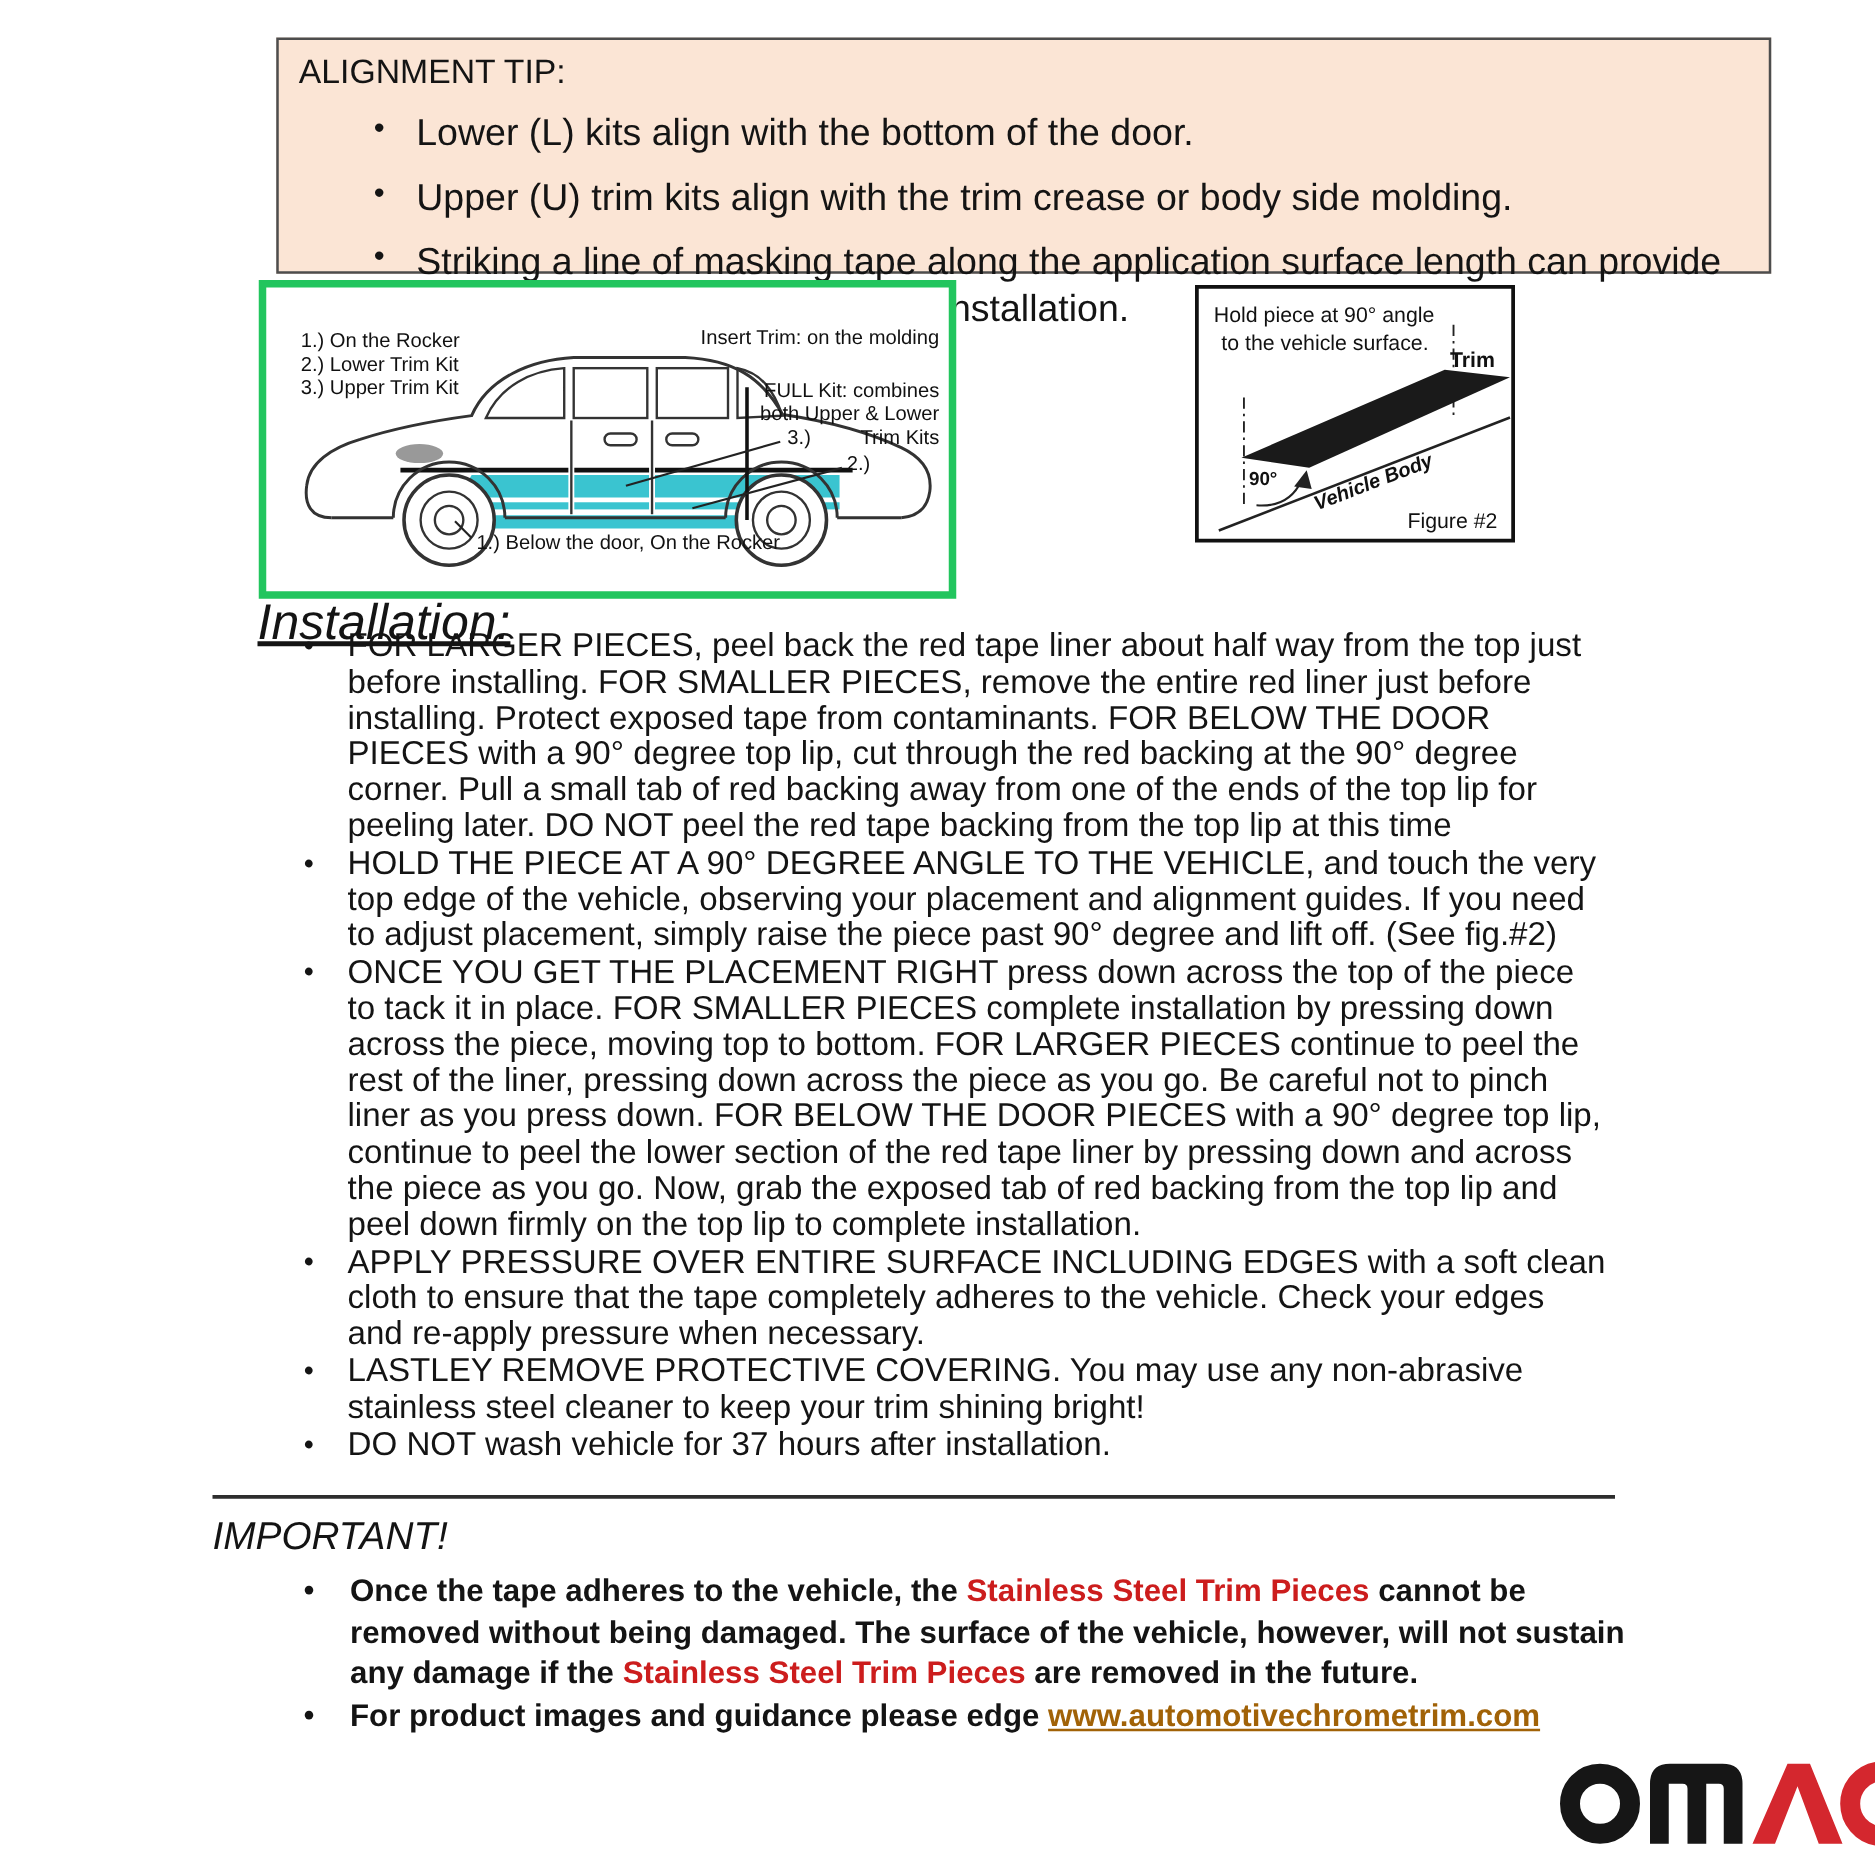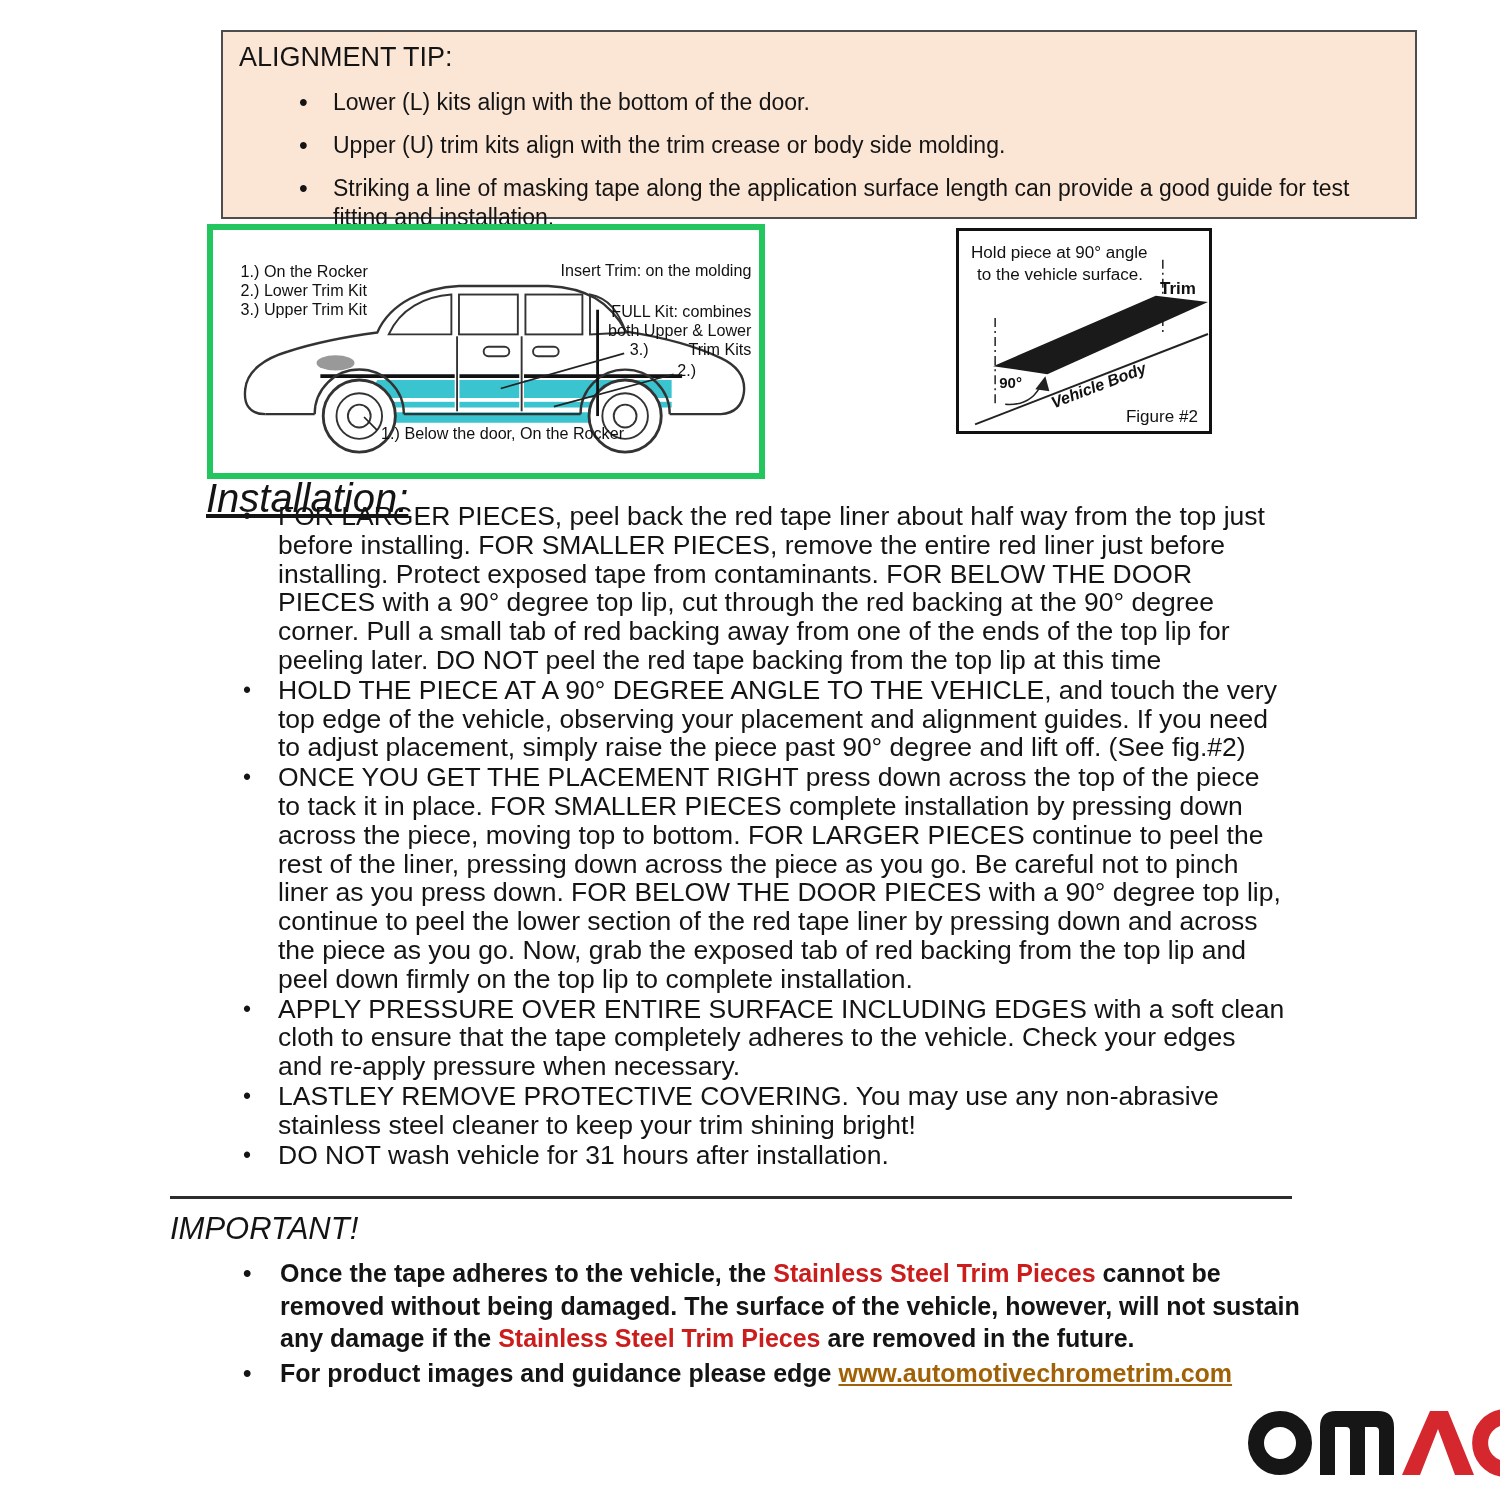--- a/index.html
+++ b/index.html
@@ -12,21 +12,21 @@
   
   .align-box{
     position:absolute;left:200px;top:30px;width:1196px;height:189px;
     background:#fbe5d5;border:2px solid #4d4d4d;box-sizing:border-box;
     padding:9px 14px 0 16px;
     margin-left:21px;
   }
   .align-title{font-size:27px;line-height:1.2;}
   .align-list{margin:15px 0 0 0;padding:0 4px 0 56px;list-style:none;}
   .align-list li{
-    position:relative;font-size:23px;line-height:1.25;
+    position:relative;font-size:30px;line-height:1.25;
     margin-bottom:14px;padding-left:38px;
   }
   .align-list li::before{content:"•";position:absolute;left:4px;top:-1px;font-size:25px;}
   
   .car-box{
     position:absolute;left:207px;top:224px;width:558px;height:255px;
     border:6px solid #22c55e;box-sizing:border-box;background:#fff;padding-left:20px;
   }
   .car-box svg{width:100%;height:100%;display:block;}
   .fig-box{
@@ -180,21 +180,21 @@
   </svg>
 </section>
 
 <h2 class="install-heading">Installation:</h2>
 <ul class="install-list">
   <li>FOR LARGER PIECES, peel back the red tape liner about half way from the top just before installing. FOR SMALLER PIECES, remove the entire red liner just before installing. Protect exposed tape from contaminants. FOR BELOW THE DOOR PIECES with a 90° degree top lip, cut through the red backing at the 90° degree corner. Pull a small tab of red backing away from one of the ends of the top lip for peeling later. DO NOT peel the red tape backing from the top lip at this time</li>
   <li>HOLD THE PIECE AT A 90° DEGREE ANGLE TO THE VEHICLE, and touch the very top edge of the vehicle, observing your placement and alignment guides. If you need to adjust placement, simply raise the piece past 90° degree and lift off. (See fig.#2)</li>
   <li>ONCE YOU GET THE PLACEMENT RIGHT press down across the top of the piece to tack it in place.  FOR SMALLER PIECES complete installation by pressing down across the piece, moving top to bottom. FOR LARGER PIECES continue to peel the rest of the liner, pressing down across the piece as you go. Be careful not to pinch liner as you press down. FOR BELOW THE DOOR PIECES with a 90° degree top lip, continue to peel the lower section of the red tape liner by pressing down and across the piece as you go. Now, grab the exposed tab of red backing from the top lip and peel down firmly on the top lip to complete installation.</li>
   <li>APPLY PRESSURE OVER ENTIRE SURFACE INCLUDING EDGES with a soft clean cloth to ensure that the tape completely adheres to the vehicle. Check your edges and re-apply pressure when necessary.</li>
   <li>LASTLEY REMOVE PROTECTIVE COVERING. You may use any non-abrasive stainless steel cleaner to keep your trim shining bright!</li>
-  <li>DO NOT wash vehicle for 31 hours after installation.</li>
+  <li>DO NOT wash vehicle for 37 hours after installation.</li>
 </ul>
 
 <div class="divider"></div>
 <h2 class="important-heading">IMPORTANT!</h2>
 <ul class="important-list">
   <li><span>Once the tape adheres to the vehicle, the </span><span class="red">Stainless Steel Trim Pieces</span><span> cannot be removed without being damaged. The surface of the vehicle, however, will not sustain any damage if the </span><span class="red">Stainless Steel Trim Pieces</span><span> are removed in the future.</span></li>
   <li><span>For product images and guidance please edge </span><span class="link">www.automotivechrometrim.com</span></li>
 </ul>
 
 <div class="logo">

